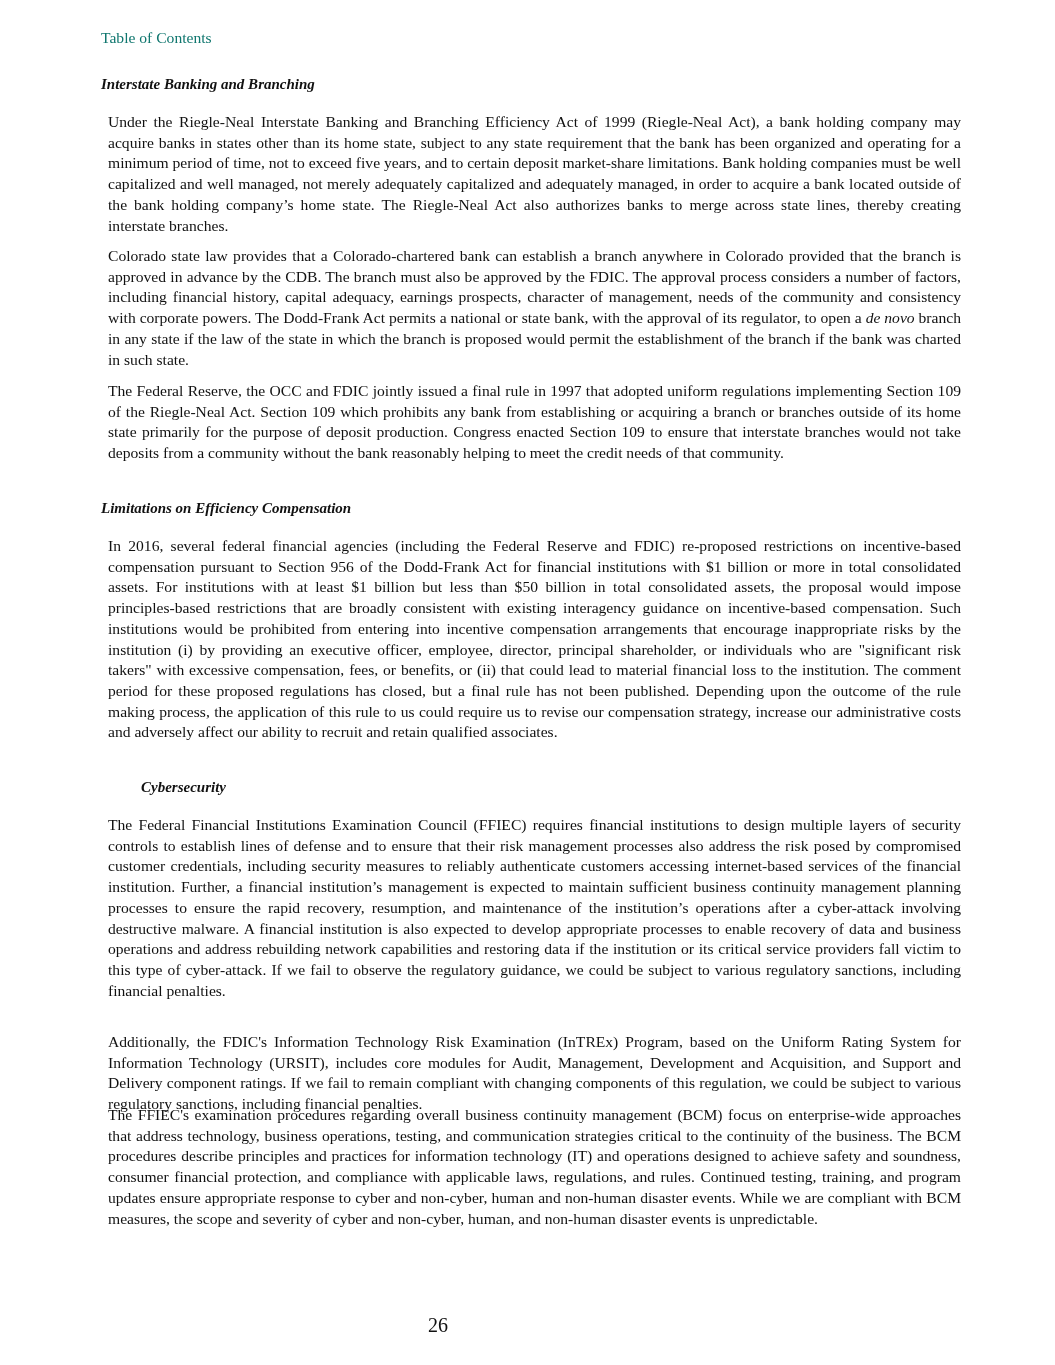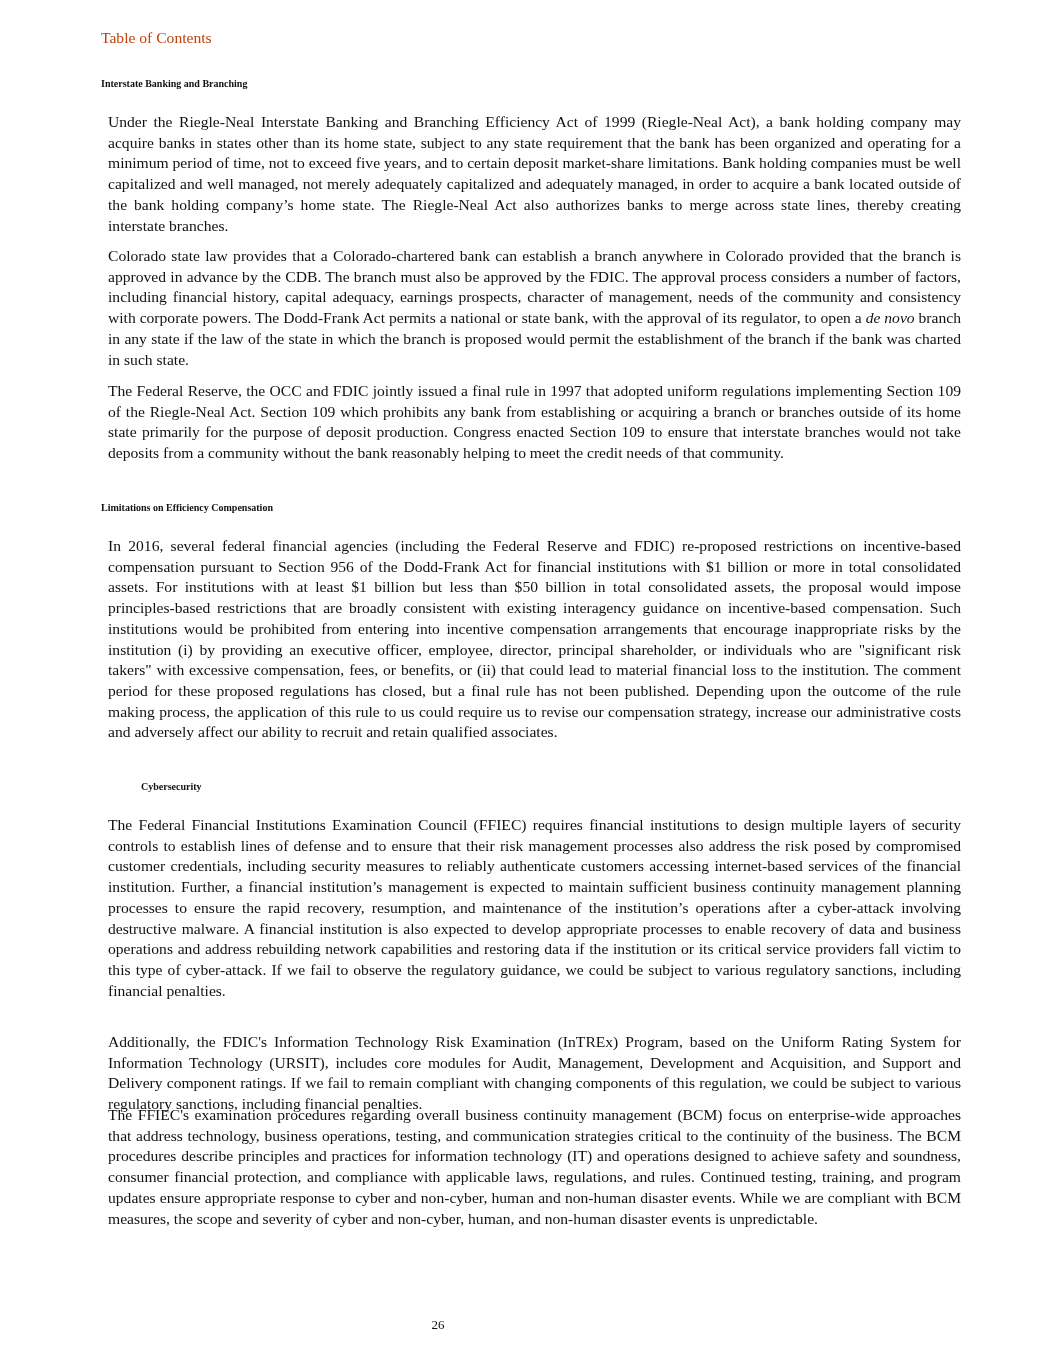--- a/index.html
+++ b/index.html
@@ -20,27 +20,28 @@
       left: 101px;
       top: 0;
       width: 853px;
     }
     .toc-link {
       position: absolute;
       left: 101px;
       top: 28px;
       font-size: 15.6px;
       line-height: 20px;
-      color: #c2410c;
+      color: #0f766e;
       text-decoration: none;
       cursor: pointer;
     }
     .heading {
       font-weight: bold;
-      font-size: 10px;
+      font-style: italic;
+      font-size: 15px;
       line-height: 20.7px;
       margin: 0;
       position: absolute;
       left: 0;
     }
     .para {
       font-size: 15.6px;
       line-height: 20.7px;
       text-align: justify;
       margin: 7px;
@@ -50,21 +51,21 @@
     }
     .para .em {
       font-style: italic;
     }
     .page-number {
       position: absolute;
       left: 0;
       width: 876px;
       top: 1315px;
       text-align: center;
-      font-size: 13px;
+      font-size: 20px;
       line-height: 20px;
     }
   </style>
 </head>
 <body>
 
 <a class="toc-link">Table of Contents</a>
 
 <div class="page">
 

